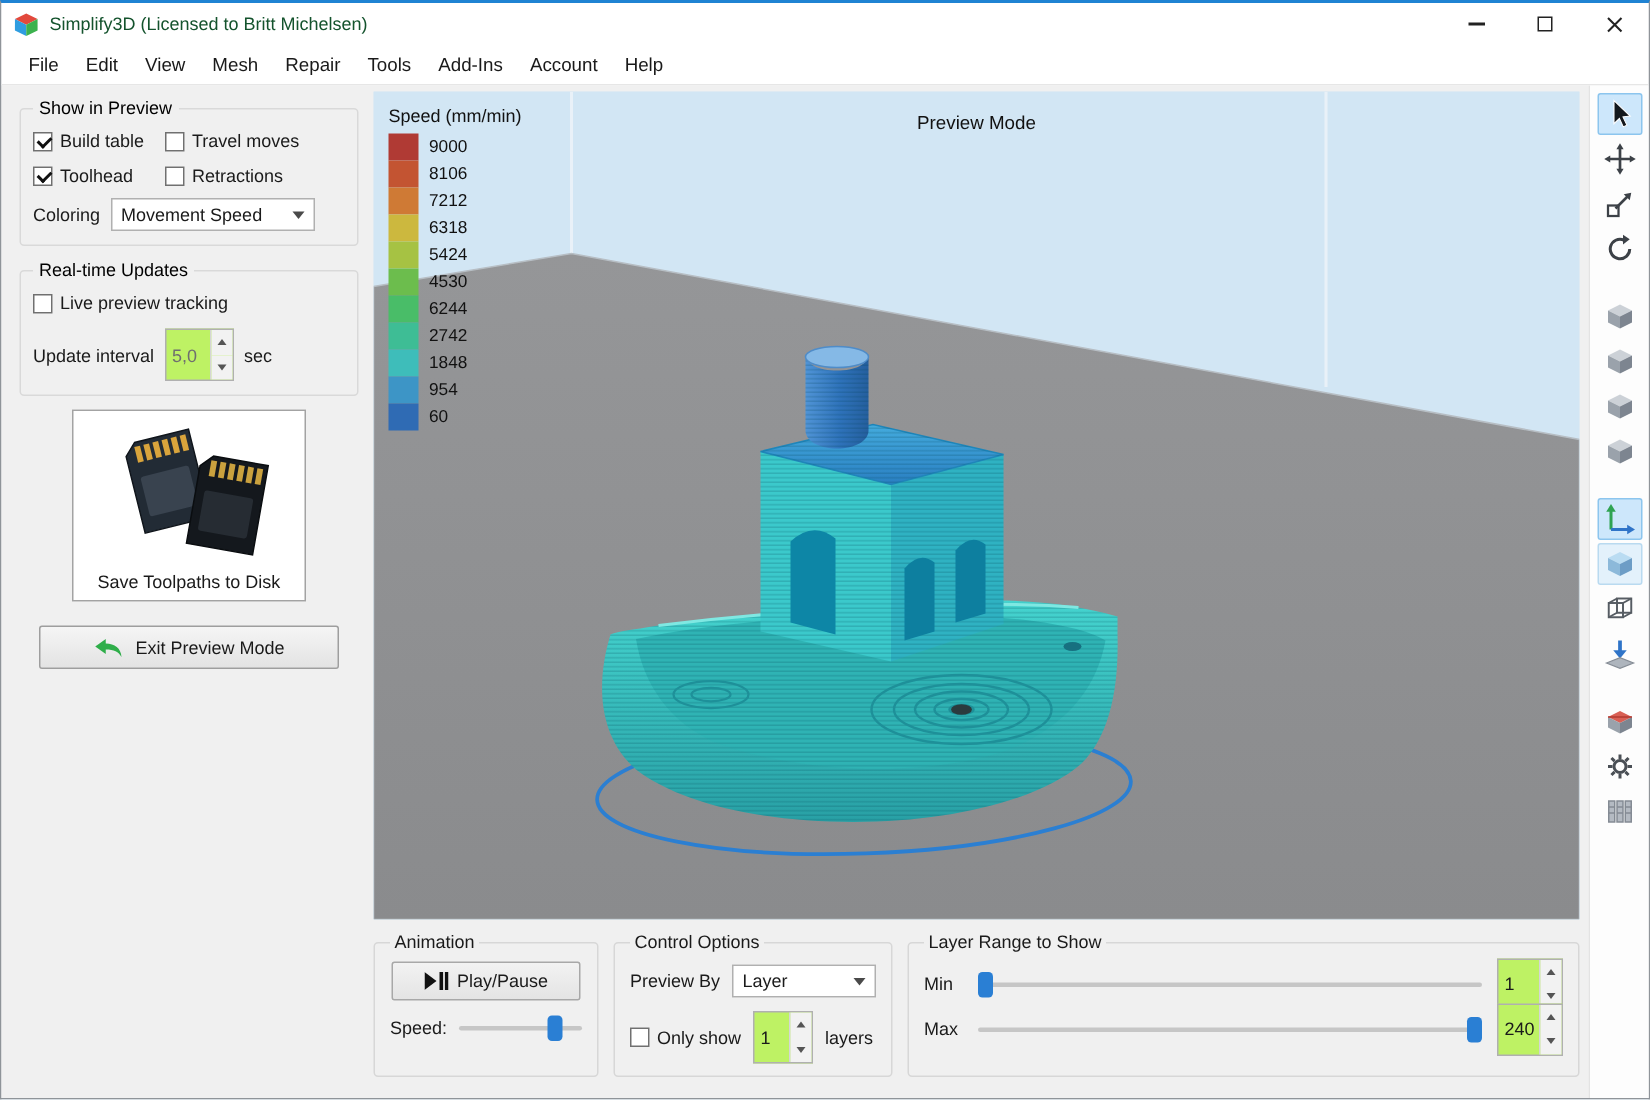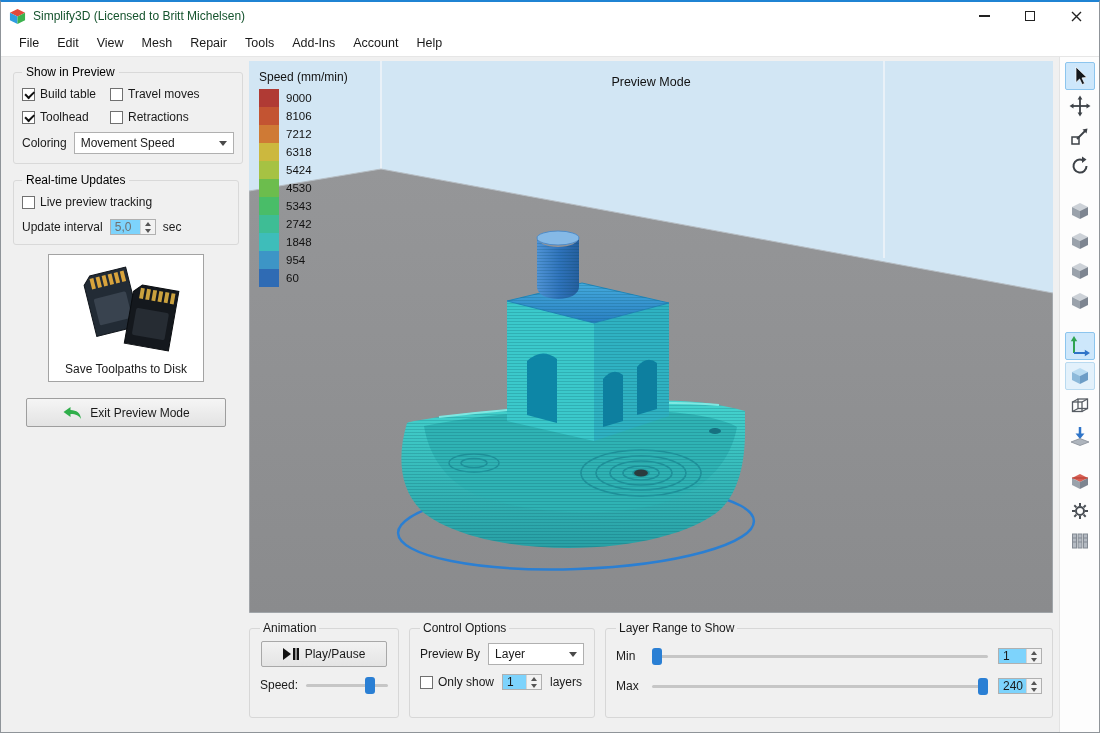--- a/index.html
+++ b/index.html
@@ -35,21 +35,21 @@
 
   .cb-grid { display:grid; grid-template-columns:88px 1fr; row-gap:9px; margin:2px 0 4px; }
   .checkbox-row { display:flex; align-items:center; gap:5px; font-size:12px; cursor:default; }
   .cb { width:13px; height:13px; background:#fff; border:1px solid #707070; position:relative; flex:none; }
   .cb.checked::after { content:""; position:absolute; left:2px; top:2.5px; width:7px; height:3.5px; border-left:2px solid #111; border-bottom:2px solid #111; transform:rotate(-45deg); }
 
   .inline-row { display:flex; align-items:center; gap:7px; margin-top:8px; }
   .combo { height:22px; background:#fff; border:1px solid #b0b0b0; display:flex; align-items:center; padding:0 6px; font-size:12px; cursor:default; }
   .combo .arrow { margin-left:auto; width:0; height:0; border-left:4px solid transparent; border-right:4px solid transparent; border-top:5px solid #4a4a4a; }
 
-  .spin { display:flex; border:1px solid #b0b0b0; background:#7dd3fc; height:16px; }
+  .spin { display:flex; border:1px solid #b0b0b0; background:#bef264; height:35px; }
   .spin .val { flex:1; display:flex; align-items:center; padding-left:4px; font-size:12px; }
   .spin .btns { width:15px; display:flex; flex-direction:column; border-left:1px solid #d5d5d5; }
   .spin .btns > div { flex:1; display:flex; align-items:center; justify-content:center; background:#f2f2f2; }
   .tri-up { width:0; height:0; border-left:3.5px solid transparent; border-right:3.5px solid transparent; border-bottom:4px solid #555; }
   .tri-dn { width:0; height:0; border-left:3.5px solid transparent; border-right:3.5px solid transparent; border-top:4px solid #555; }
   .dim-val .val { color:#6f6f6f; }
 
   
   .img-button { width:156px; background:#fff; border:1px solid #a3a3a3; margin:0 auto 16px; padding:4px 4px 5px; text-align:center; cursor:default; }
   .img-button .pic { width:146px; height:100px; display:block; margin:0 auto; }
@@ -157,21 +157,21 @@
             <span class="cb checked"></span>
             <span>Toolhead</span>
           </label>
           <label class="checkbox-row">
             <span class="cb"></span>
             <span>Retractions</span>
           </label>
         </div>
         <div class="inline-row">
           <span class="lbl">Coloring</span>
-          <div class="combo" style="width:160px">
+          <div class="combo" style="width:136px">
             <span>Movement Speed</span>
             <span class="arrow"></span>
           </div>
         </div>
       </fieldset>
 
       <fieldset class="group">
         <legend>Real-time Updates</legend>
         <label class="checkbox-row" style="margin:2px 0 10px">
           <span class="cb"></span>
@@ -338,21 +338,21 @@
               <div class="legend-row">
                 <span class="legend-swatch" style="background: rgb(166, 194, 67);"></span>
                 <span class="legend-label">5424</span>
               </div>
               <div class="legend-row">
                 <span class="legend-swatch" style="background: rgb(108, 189, 77);"></span>
                 <span class="legend-label">4530</span>
               </div>
               <div class="legend-row">
                 <span class="legend-swatch" style="background: rgb(73, 189, 104);"></span>
-                <span class="legend-label">5343</span>
+                <span class="legend-label">6244</span>
               </div>
               <div class="legend-row">
                 <span class="legend-swatch" style="background: rgb(62, 189, 149);"></span>
                 <span class="legend-label">2742</span>
               </div>
               <div class="legend-row">
                 <span class="legend-swatch" style="background: rgb(62, 189, 186);"></span>
                 <span class="legend-label">1848</span>
               </div>
               <div class="legend-row">

